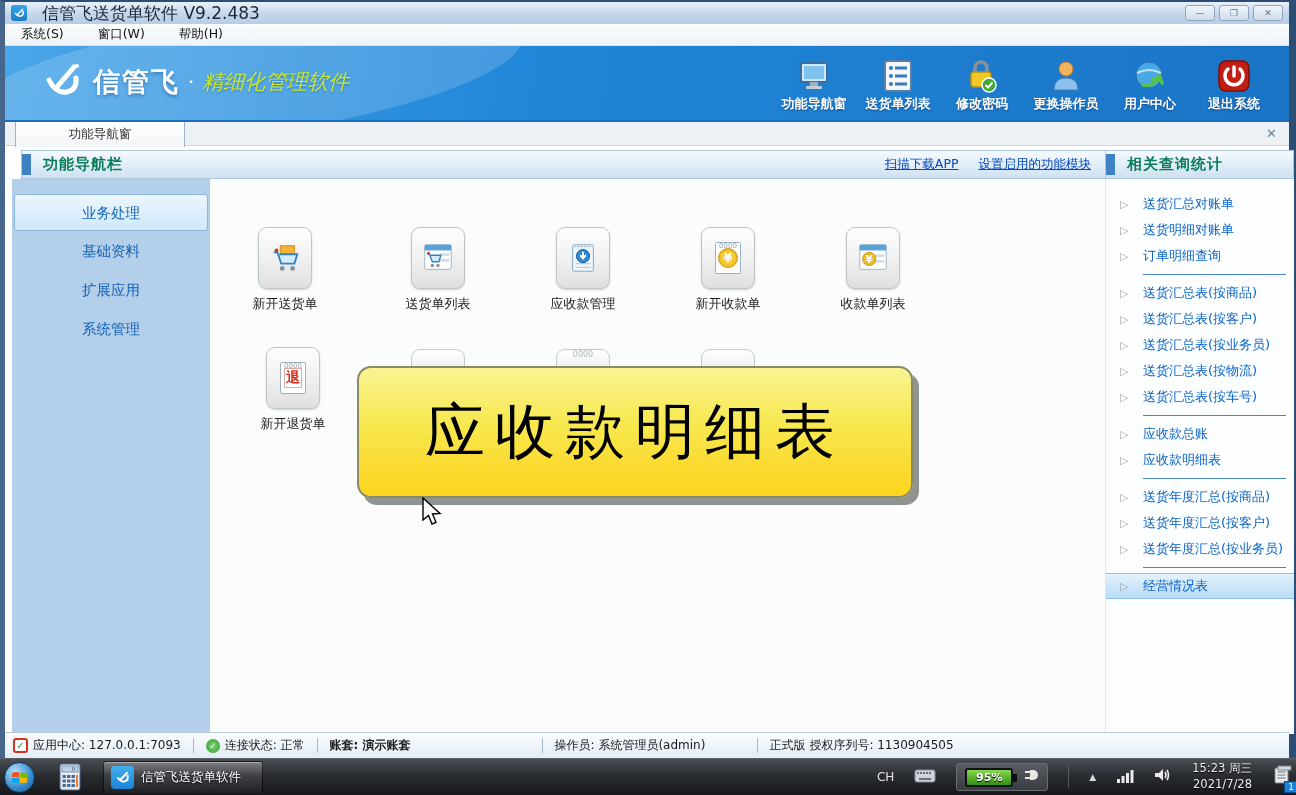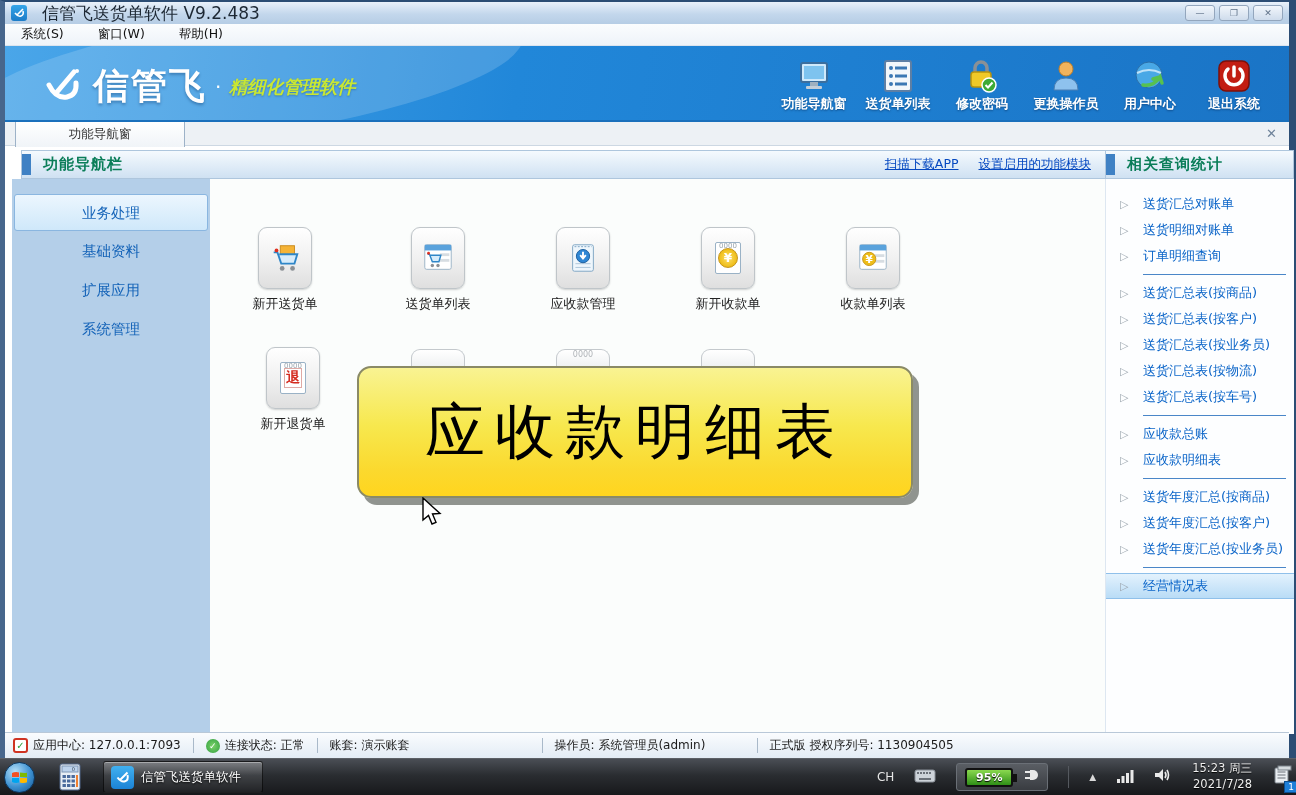--- a/index.html
+++ b/index.html
@@ -24,24 +24,24 @@
   .menubar { height:22px; background:linear-gradient(#fbfdfe,#eef3f9);
     display:flex; align-items:center; padding-left:16px; border-bottom:1px solid #dbe4ee; }
   .menu-item { font-size:12.5px; color:#111; margin-right:34px; }
 
   
   .banner { height:74px; position:relative; overflow:hidden;
     background:linear-gradient(100deg,#4aa6e9 0%,#2187d9 40%,#1a74c6 100%); }
   .banner-swoosh { position:absolute; left:-40px; top:-30px; width:560px; height:120px;
     background:rgba(255,255,255,0.16); transform:rotate(-8deg); border-radius:50%; }
   .brand { position:absolute; left:38px; top:16px; display:flex; align-items:center; }
-  .brand-name { color:#fff; font-size:36px; font-weight:bold; margin-left:10px; letter-spacing:2px;
+  .brand-name { color:#fff; font-size:27px; font-weight:bold; margin-left:10px; letter-spacing:2px;
     text-shadow:0 2px 3px rgba(0,40,90,.35); }
   .brand-sep { color:#fff; font-size:20px; margin:0 8px; }
-  .brand-slogan { color:#c9e733; font-size:18px; font-weight:bold; font-style:italic;
+  .brand-slogan { color:#c9e733; font-size:21px; font-weight:normal; font-style:italic;
     text-shadow:0 1px 2px rgba(0,40,90,.35); }
   .toolstrip { position:absolute; right:22px; top:9px; display:flex; gap:18px; }
   .tool { display:flex; flex-direction:column; align-items:center; min-width:66px; cursor:pointer; }
   .tool-icon { height:38px; display:flex; align-items:flex-end; justify-content:center; }
   .tool-label { color:#fff; font-size:13px; font-weight:bold; margin-top:2px;
     text-shadow:0 1px 2px rgba(0,30,70,.5); white-space:nowrap; }
 
   
   .tabstrip { height:26px; background:#edf1f5; border-top:2px solid #1a70bc;
     border-bottom:1px solid #cdd8e3; position:relative; }
@@ -441,21 +441,21 @@
       <span class="sb-item">
         <span class="sb-logo">✓</span>
         <span>应用中心: 127.0.0.1:7093</span>
       </span>
       <span class="sb-div"></span>
       <span class="sb-item">
         <span class="sb-check">✓</span>
         <span>连接状态: 正常</span>
       </span>
       <span class="sb-div"></span>
-      <span class="sb-item" style="width:200px;">
+      <span class="sb-item" style="width:200px;font-weight:bold;">
           <span>账套: 演示账套</span>
         </span>
       <span class="sb-div"></span>
       <span class="sb-item" style="width:190px;">
           <span>操作员: 系统管理员(admin)</span>
         </span>
       <span class="sb-div"></span>
       <span class="sb-item">
           <span>正式版 授权序列号: 1130904505</span>
         </span>

